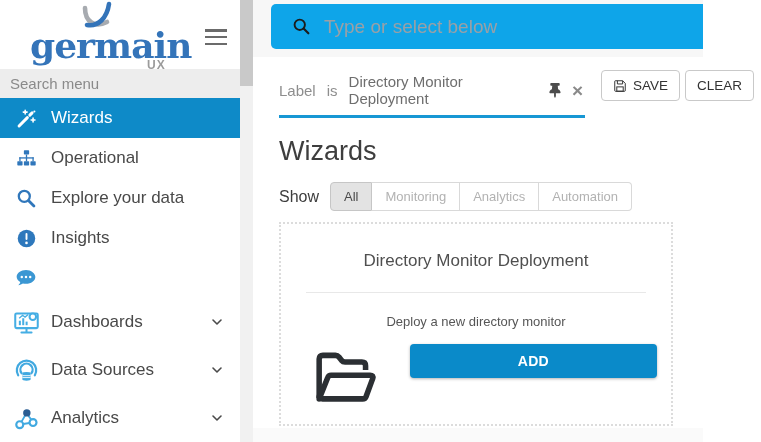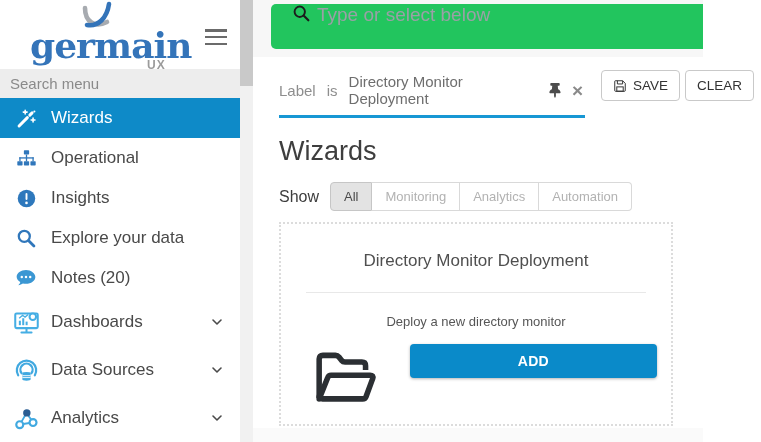--- a/index.html
+++ b/index.html
@@ -28,22 +28,22 @@
   .icon-box { width:28px; display:flex; justify-content:center; align-items:center; }
   .chev { margin-left:auto; margin-right:15px; display:flex; }
 
   
   .scroll-col { width:13px; background:#f1f1f1; flex:0 0 13px; }
   .scroll-thumb { width:13px; height:86px; background:#c9c9c9; }
 
   
   .main { flex:1; min-width:0; display:flex; flex-direction:column; background:#fff; }
   .top-strip { background:#f7f7f7; padding:4px 0 8px 18px; flex:0 0 auto; }
-  .search-box { background:#22c55e; border-radius:5px 0 0 5px; height:45px; display:flex;
-                align-items:flex-start; padding-left:21px; gap:5px; }
+  .search-box { background:#0ea5e9; border-radius:5px 0 0 5px; height:45px; display:flex;
+                align-items:center; padding-left:21px; gap:12px; }
   .search-input { flex:1; border:none; outline:none; background:transparent; font-size:19px;
                   color:#444; font-family:inherit; }
   .search-input::placeholder { color:#9aa0a6; }
 
   .filter-row { display:flex; align-items:flex-start; margin:13px 26px 0 26px; }
   .filter-chip { border-bottom:3px solid #1797d4; padding:3px 2px 8px 0; display:flex;
                  align-items:center; gap:11px; min-width:306px; cursor:pointer; }
   .f-field,.f-op { font-size:15px; color:#8e8e8e; }
   .f-val { font-size:15px; color:#6e6e6e; }
   .chip-close { font-size:19px; color:#8a8a8a; font-weight:600; line-height:1; cursor:pointer; }
@@ -125,49 +125,48 @@
             <rect x="3.75" y="10.6" width="1.5" height="4.6"></rect>
             <rect x="11.25" y="10.6" width="1.5" height="4.6"></rect>
             <rect x="18.75" y="10.6" width="1.5" height="4.6"></rect>
           </svg>
         </span>
         <span>Operational</span>
       </div>
 
       <div class="nav-item">
         <span class="icon-box">
+          <svg width="21" height="21" viewBox="0 0 24 24" fill="none">
+            <circle cx="9.5" cy="9.5" r="6.3" stroke="#3077bb" stroke-width="2.6"></circle>
+            <path d="M14.5 14.5 L20.5 20.5" stroke="#3077bb" stroke-width="3.2" stroke-linecap="round"></path>
+          </svg>
+        </span>
+        <span>Explore your data</span>
+      </div>
+
+      <div class="nav-item">
+        <span class="icon-box">
           <svg width="21" height="21" viewBox="0 0 24 24">
             <circle cx="12" cy="12" r="10" fill="#2e78bc"></circle>
             <rect x="10.9" y="5.8" width="2.2" height="8" rx="1.1" fill="#fff"></rect>
             <circle cx="12" cy="17" r="1.5" fill="#fff"></circle>
           </svg>
         </span>
         <span>Insights</span>
-      </div>
-
-      <div class="nav-item">
-        <span class="icon-box">
-          <svg width="21" height="21" viewBox="0 0 24 24" fill="none">
-            <circle cx="9.5" cy="9.5" r="6.3" stroke="#3077bb" stroke-width="2.6"></circle>
-            <path d="M14.5 14.5 L20.5 20.5" stroke="#3077bb" stroke-width="3.2" stroke-linecap="round"></path>
-          </svg>
-        </span>
-        <span>Explore your data</span>
       </div>
 
       <div class="nav-item">
         <span class="icon-box">
           <svg width="22" height="22" viewBox="0 0 24 24">
             <path fill="#3b97d3" d="M12 3.2c-5.6 0-10.2 3.3-10.2 7.4 0 2.4 1.6 4.5 4 5.8-.3 1.2-1 2.4-2.2 3.4 2-.1 3.8-.9 5-1.8 1.1.3 2.2.4 3.4.4 5.6 0 10.2-3.3 10.2-7.4S17.6 3.2 12 3.2z"></path>
             <circle cx="7.4" cy="10.8" r="1.35" fill="#fff"></circle>
             <circle cx="12" cy="10.8" r="1.35" fill="#fff"></circle>
             <circle cx="16.6" cy="10.8" r="1.35" fill="#fff"></circle>
           </svg>
         </span>
-        <span>Notes (20)</span>
       </div>
 
       <div class="nav-item tall">
         <span class="icon-box">
           <svg width="27" height="27" viewBox="0 0 24 24" fill="none">
             <rect x="2" y="4" width="20" height="13" rx="1.2" stroke="#45aee4" stroke-width="1.8"></rect>
             <path d="M12 17v3.2 M7.5 20.8h9" stroke="#45aee4" stroke-width="1.8" stroke-linecap="round"></path>
             <rect x="5.2" y="10.4" width="1.8" height="4" fill="#45aee4"></rect>
             <rect x="8.2" y="8.2" width="1.8" height="6.2" fill="#45aee4"></rect>
             <rect x="11.2" y="11.2" width="1.8" height="3.2" fill="#45aee4"></rect>

